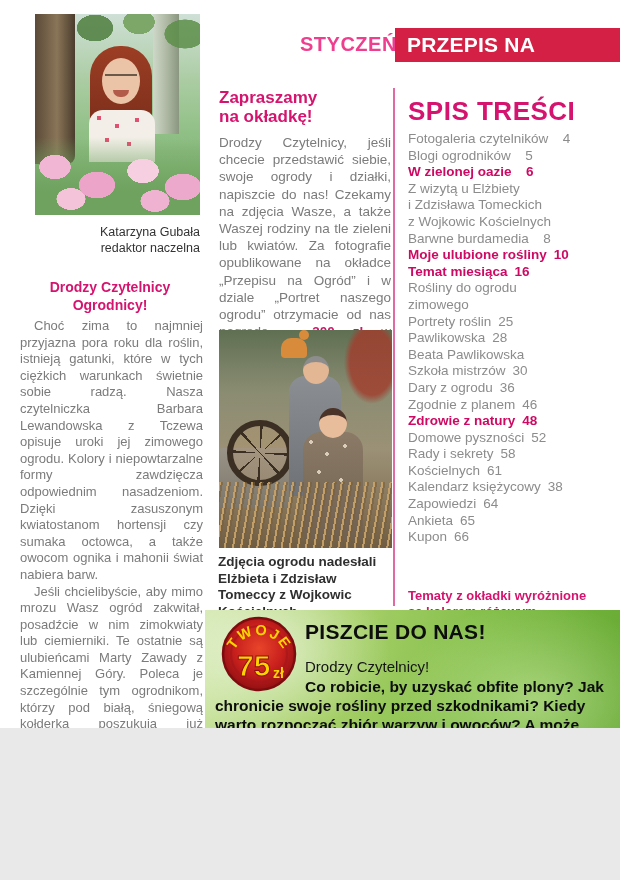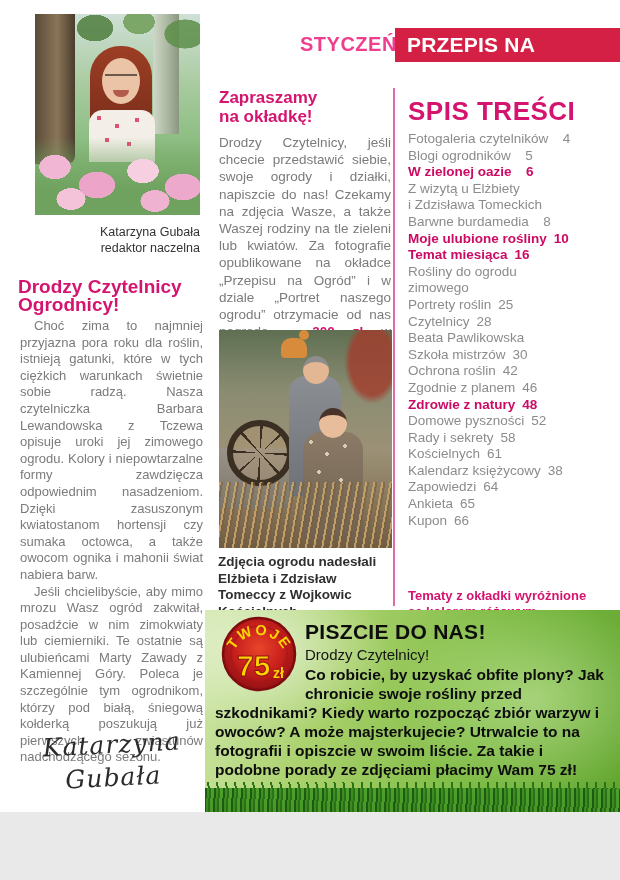--- a/index.html
+++ b/index.html
@@ -1,18 +1,18 @@
 <!DOCTYPE html>
 <html><head>
 <meta charset="utf-8">
 <style>
   html,body{margin:0;padding:0;background:#e9e9e9;}
   *{box-sizing:border-box;}
   #page{
-    position:relative;width:620px;height:812px;background:#ffffff;
+    position:relative;width:620px;height:728px;background:#ffffff;
     font-family:"Liberation Sans",sans-serif;overflow:hidden;margin:0 auto;padding-left:20px;
   }
   
   #month{
     position:absolute;top:33px;left:300px;width:90px;text-align:right;
     font-size:20px;font-weight:bold;color:#ee3e8e;letter-spacing:.5px;
   }
   #banner{
     position:absolute;top:28px;left:395px;width:225px;height:34px;
     background:#d42045;color:#fff;font-size:21px;font-weight:bold;
@@ -54,22 +54,22 @@
       radial-gradient(26px 20px at 108px 34px,#f6cfe1 0 60%,transparent 61%),
       radial-gradient(30px 22px at 148px 50px,#eda9cb 0 60%,transparent 61%),
       radial-gradient(24px 18px at 36px 62px,#f4c3da 0 60%,transparent 61%),
       radial-gradient(24px 18px at 120px 64px,#f0b2d1 0 60%,transparent 61%),
       linear-gradient(180deg,rgba(125,176,110,0) 0,#6fa25f 70%);}
   #editor-caption{
     position:absolute;left:35px;top:224px;width:165px;text-align:right;
     font-size:12.5px;line-height:16px;color:#333;
   }
   #editor-heading{
-    position:absolute;left:18px;top:278px;width:184px;text-align:left;
-    font-size:19px;line-height:18px;font-weight:bold;color:#d4146e;
+    position:absolute;left:18px;top:278px;width:184px;text-align:center;
+    font-size:14px;line-height:18px;font-weight:bold;color:#d4146e;
   }
   #editor-body{
     position:absolute;left:20px;top:318px;width:183px;
     font-size:13px;line-height:16.6px;color:#7b7b7b;text-align:justify;
   }
   #editor-body p{margin:0;text-indent:14px;}
   #signature{
     position:absolute;left:30px;top:728px;width:165px;text-align:center;
     font-family:"DejaVu Serif",serif;font-style:italic;font-size:25px;line-height:33px;
     color:#2b2b2b;transform:rotate(-3deg);letter-spacing:1px;
@@ -139,21 +139,21 @@
   #write-box{
     position:absolute;left:205px;top:610px;width:415px;height:270px;overflow:hidden;
     background:
       radial-gradient(180px 120px at 60px 40px,rgba(255,255,255,.55) 0,rgba(255,255,255,0) 70%),
       radial-gradient(200px 140px at 330px 90px,rgba(240,255,210,.4) 0,rgba(255,255,255,0) 70%),
       linear-gradient(105deg,#cfe6a8 0%,#a8d06a 30%,#7fbc46 62%,#5ea32c 100%);
     color:#111;
   }
   #badge{float:left;width:76px;height:76px;margin:6px 8px 4px 6px;}
   #wb-heading{font-size:21px;font-weight:800;letter-spacing:.3px;padding-top:10px;color:#0d0d0d;}
-  #wb-salutation{font-size:15px;margin-top:2px;color:#151515;}
+  #wb-salutation{font-size:15px;margin-top:14px;color:#151515;}
   #wb-body{font-size:15.5px;font-weight:bold;line-height:19px;margin-top:2px;padding-right:8px;color:#0d0d0d;}
   #wb-text{padding-left:10px;padding-right:4px;}
   #wb-address{clear:both;padding-left:10px;margin-top:12px;font-size:17px;line-height:21.5px;font-weight:bold;color:#0d0d0d;}
   .red{color:#cf1a1a;}
   #wb-footer{position:absolute;right:35px;top:219px;font-size:14px;font-weight:600;color:#111;}
   #grass{
     position:absolute;left:0;bottom:0;width:100%;height:92px;
     background:
       linear-gradient(180deg,rgba(20,70,10,0) 0,rgba(16,60,8,.35) 100%),
       repeating-linear-gradient(93deg,#1e5c12 0 2px,#3f8f22 2px 4px,#2a7317 4px 6px,#4da12b 6px 9px);
@@ -236,20 +236,24 @@
       </div>
     <div class="toc-row">
         <span class="lbl">Z wizytą u Elżbiety</span>
         <span class="pg"></span>
       </div>
     <div class="toc-row">
         <span class="lbl">i Zdzisława Tomeckich</span>
         <span class="pg"></span>
       </div>
     <div class="toc-row">
+        <span class="lbl">z Wojkowic Kościelnych</span>
+        <span class="pg"></span>
+      </div>
+    <div class="toc-row">
         <span class="lbl">Barwne burdamedia</span>
         <span class="pg">8</span>
       </div>
     <div class="toc-row hl">
         <span class="lbl">Moje ulubione rośliny</span>
         <span class="pg">10</span>
       </div>
     <div class="toc-row hl">
         <span class="lbl">Temat miesiąca</span>
         <span class="pg">16</span>
@@ -260,34 +264,34 @@
       </div>
     <div class="toc-row">
         <span class="lbl">zimowego</span>
         <span class="pg"></span>
       </div>
     <div class="toc-row">
         <span class="lbl">Portrety roślin</span>
         <span class="pg">25</span>
       </div>
     <div class="toc-row">
-        <span class="lbl">Czytelnicy</span>
+        <span class="lbl">Pawlikowska</span>
         <span class="pg">28</span>
       </div>
     <div class="toc-row">
         <span class="lbl">Beata Pawlikowska</span>
         <span class="pg"></span>
       </div>
     <div class="toc-row">
         <span class="lbl">Szkoła mistrzów</span>
         <span class="pg">30</span>
       </div>
     <div class="toc-row">
-        <span class="lbl">Ochrona roślin</span>
-        <span class="pg">42</span>
+        <span class="lbl">Dary z ogrodu</span>
+        <span class="pg">36</span>
       </div>
     <div class="toc-row">
         <span class="lbl">Zgodnie z planem</span>
         <span class="pg">46</span>
       </div>
     <div class="toc-row hl">
         <span class="lbl">Zdrowie z natury</span>
         <span class="pg">48</span>
       </div>
     <div class="toc-row">

